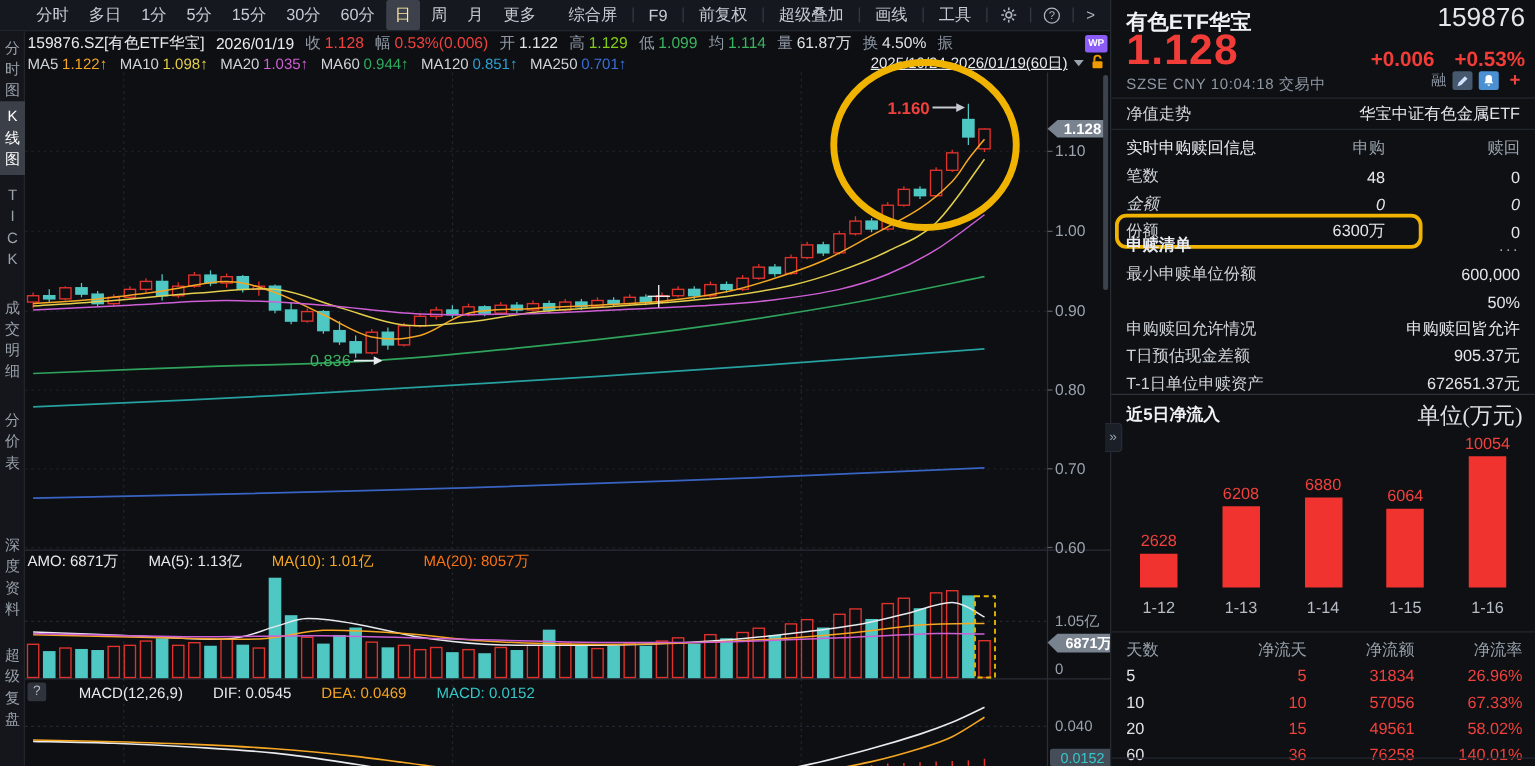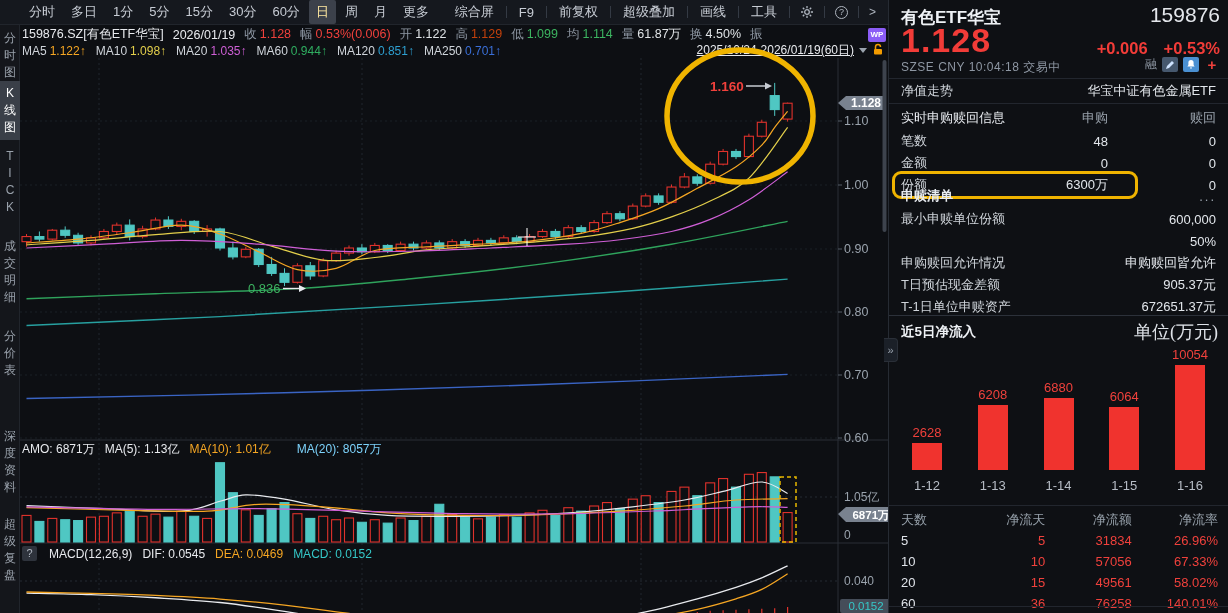--- a/index.html
+++ b/index.html
@@ -36,21 +36,21 @@
   .tri { width:0; height:0; border:4px solid transparent; border-top:5px solid #9aa3ad; margin-top:4px; }
 
   .sidebar { position:absolute; left:0; top:25px; bottom:0; width:20px; background:#14161b;
              border-right:1px solid #21252c; }
   .side-item { position:absolute; left:0; width:20px; text-align:center; font-size:12px; color:#99a1ab;
                line-height:17px; white-space:pre-line; cursor:pointer; }
   .side-item.active { background:#3a3f48; color:#ffffff; padding:4px 0; }
 
   #chart-svg { position:absolute; left:20px; top:25px; width:868px; height:588px; }
 
-  .ind-row { position:absolute; left:22px; display:flex; align-items:center; gap:10px; font-size:12px;
+  .ind-row { position:absolute; left:22px; display:flex; align-items:center; gap:24px; font-size:12px;
              white-space:nowrap; z-index:3; }
   .macd-help { width:15px; height:15px; background:#2e333c; border-radius:2px; color:#aeb5bf;
                font-size:11px; text-align:center; line-height:15px; margin-right:2px; cursor:pointer; }
 
   
   .panel { position:absolute; left:888px; top:0; width:340px; height:613px; background:#0e1014;
            border-left:1px solid #262b33; font-size:13px; }
   .p-abs { position:absolute; }
   .p-name { left:12px; top:6px; font-size:17px; font-weight:bold; color:#eef1f5; }
   .p-code { right:8px; top:3px; font-size:21px; color:#e4e7ec; }
@@ -143,21 +143,21 @@
         <span class="chev iconbtn">&gt;</span>
       </div>
   </div>
 
   <div class="info-row" id="infobar">
       <span style="color: rgb(232, 234, 238);">159876.SZ[有色ETF华宝]</span>
       <span style="color: rgb(232, 234, 238);">2026/01/19</span>
       <span><span class="if-label">收</span><span class="if-val" style="color: rgb(240, 65, 60);">1.128</span></span>
       <span><span class="if-label">幅</span><span class="if-val" style="color: rgb(240, 65, 60);">0.53%(0.006)</span></span>
       <span><span class="if-label">开</span><span class="if-val" style="color: rgb(223, 227, 230);">1.122</span></span>
-      <span><span class="if-label">高</span><span class="if-val" style="color: #c2410c;">1.129</span></span>
+      <span><span class="if-label">高</span><span class="if-val" style="color: #84cc16;">1.129</span></span>
       <span><span class="if-label">低</span><span class="if-val" style="color: rgb(60, 180, 96);">1.099</span></span>
       <span><span class="if-label">均</span><span class="if-val" style="color: rgb(60, 180, 96);">1.114</span></span>
       <span><span class="if-label">量</span><span class="if-val" style="color: rgb(223, 227, 230);">61.87万</span></span>
       <span><span class="if-label">换</span><span class="if-val" style="color: rgb(223, 227, 230);">4.50%</span></span>
       <span><span class="if-label">振</span><span class="if-val" style="color: rgb(223, 227, 230);"></span></span>
       <span class="wp-badge">WP</span>
     </div>
 
   <div class="ma-row" id="mabar">
       <span><span class="ma-label">MA5</span><span style="color: rgb(245, 166, 35);">1.122↑</span></span>
@@ -449,21 +449,21 @@
       <polygon points="286,263.5 279,260 279,267" fill="#e8eaee"></polygon>
       <line x1="498" y1="212" x2="516" y2="212" stroke="#ffffff" stroke-width="1"></line>
       <line x1="507" y1="203" x2="507" y2="221" stroke="#ffffff" stroke-width="1"></line>
       <rect x="862.5" y="35" width="4" height="172" rx="2" fill="#3d434d"></rect>
     </svg>
 
   <div class="ind-row" style="top:441px" id="amorow">
       <span style="color: rgb(232, 234, 238);">AMO: 6871万</span>
       <span style="color: rgb(232, 234, 238);">MA(5): 1.13亿</span>
       <span style="color: rgb(245, 166, 35);">MA(10): 1.01亿</span>
-      <span style="color: #7dd3fc; padding-left: 16px;">MA(20): 8057万</span>
+      <span style="color: #f97316; padding-left: 16px;">MA(20): 8057万</span>
     </div>
   <div class="ind-row" style="top:546px" id="macdrow">
     <div class="macd-help">?</div>
   <span style="color: rgb(232, 234, 238);">MACD(12,26,9)</span>
       <span style="color: rgb(232, 234, 238);">DIF: 0.0545</span>
       <span style="color: rgb(245, 166, 35);">DEA: 0.0469</span>
       <span style="color: rgb(53, 200, 200);">MACD: 0.0152</span>
     </div>
 </div>
 
@@ -504,21 +504,21 @@
       <div class="prow prow3" style="top: 107px;">
         <span class="lab hd">实时申购赎回信息</span>
         <span class="c gray">申购</span>
         <span class="c gray">赎回</span>
       </div>
       <div class="prow prow3" style="top: 130px;">
         <span class="lab">笔数</span>
         <span class="c">48</span>
         <span class="c">0</span>
       </div>
-      <div class="prow prow3" style="top: 152px;">
+      <div class="prow prow3" style="top: 152px; font-style: italic;">
         <span class="lab">金额</span>
         <span class="c">0</span>
         <span class="c">0</span>
       </div>
       <div class="prow prow3" style="top: 174px;">
         <span class="lab">份额</span>
         <span class="c">6300万</span>
         <span class="c">0</span>
         <div class="hl"></div>
       </div>

